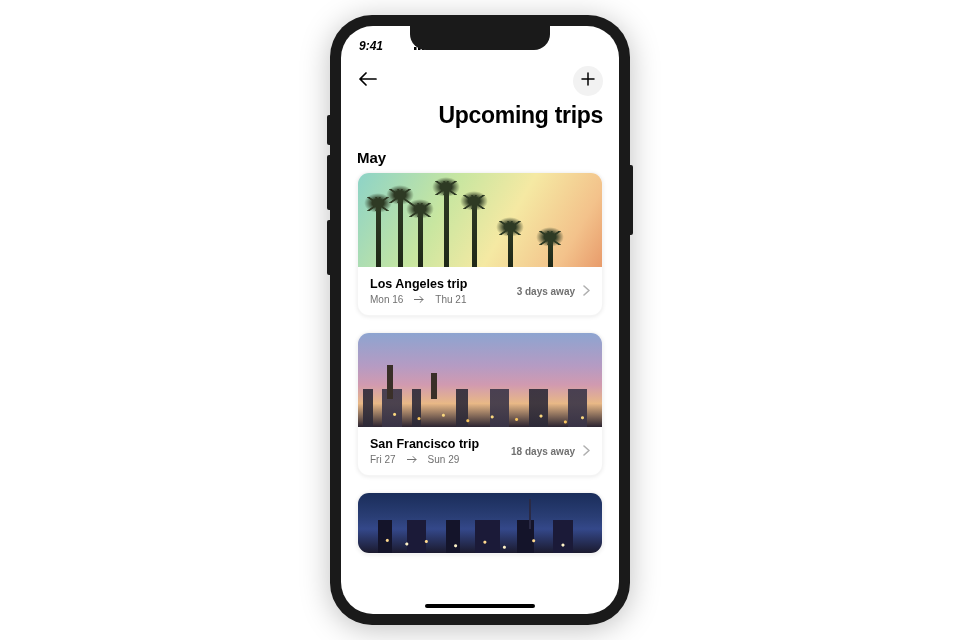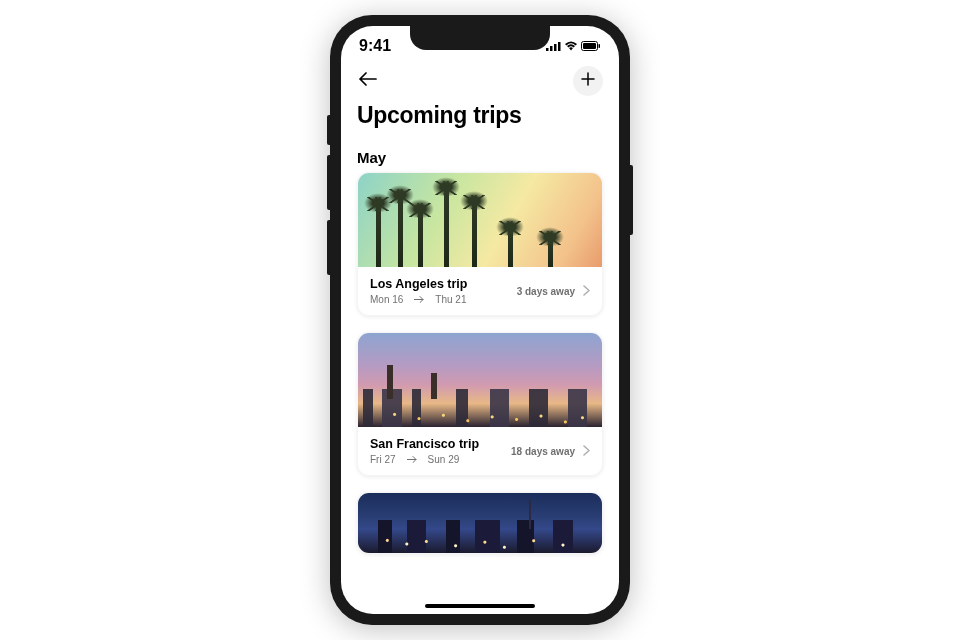--- a/index.html
+++ b/index.html
@@ -66,25 +66,26 @@
       transform: translateX(-50%);
       width: 140px;
       height: 24px;
       background: #1a1a1a;
       border-radius: 0 0 16px 16px;
       z-index: 20;
     }
     .status-bar {
       height: 34px;
       display: flex;
-      justify-content: space-between;
+      justify-content: flex-start;
       align-items: center;
       padding: 6px 18px 0;
-      font-size: 16px;
+      font-size: 12px;
       font-weight: 600;
+      font-style: italic;
     }
     .status-left { width: 55px; }
     .status-right {
       width: 55px;
       display: flex;
       justify-content: flex-end;
       align-items: center;
       gap: 3px;
     }
     .nav-row {
@@ -102,20 +103,21 @@
       display: flex;
       align-items: center;
       justify-content: center;
       cursor: pointer;
     }
     h1 {
       font-size: 23px;
       font-weight: 600;
       padding: 0 16px 10px;
       letter-spacing: -0.3px;
+      text-align: right;
     }
     .scroll-area {
       height: 480px;
       overflow: hidden;
       padding: 0 16px;
     }
     .month-label {
       font-size: 15px;
       font-weight: 600;
       padding: 10px 0 6px;

